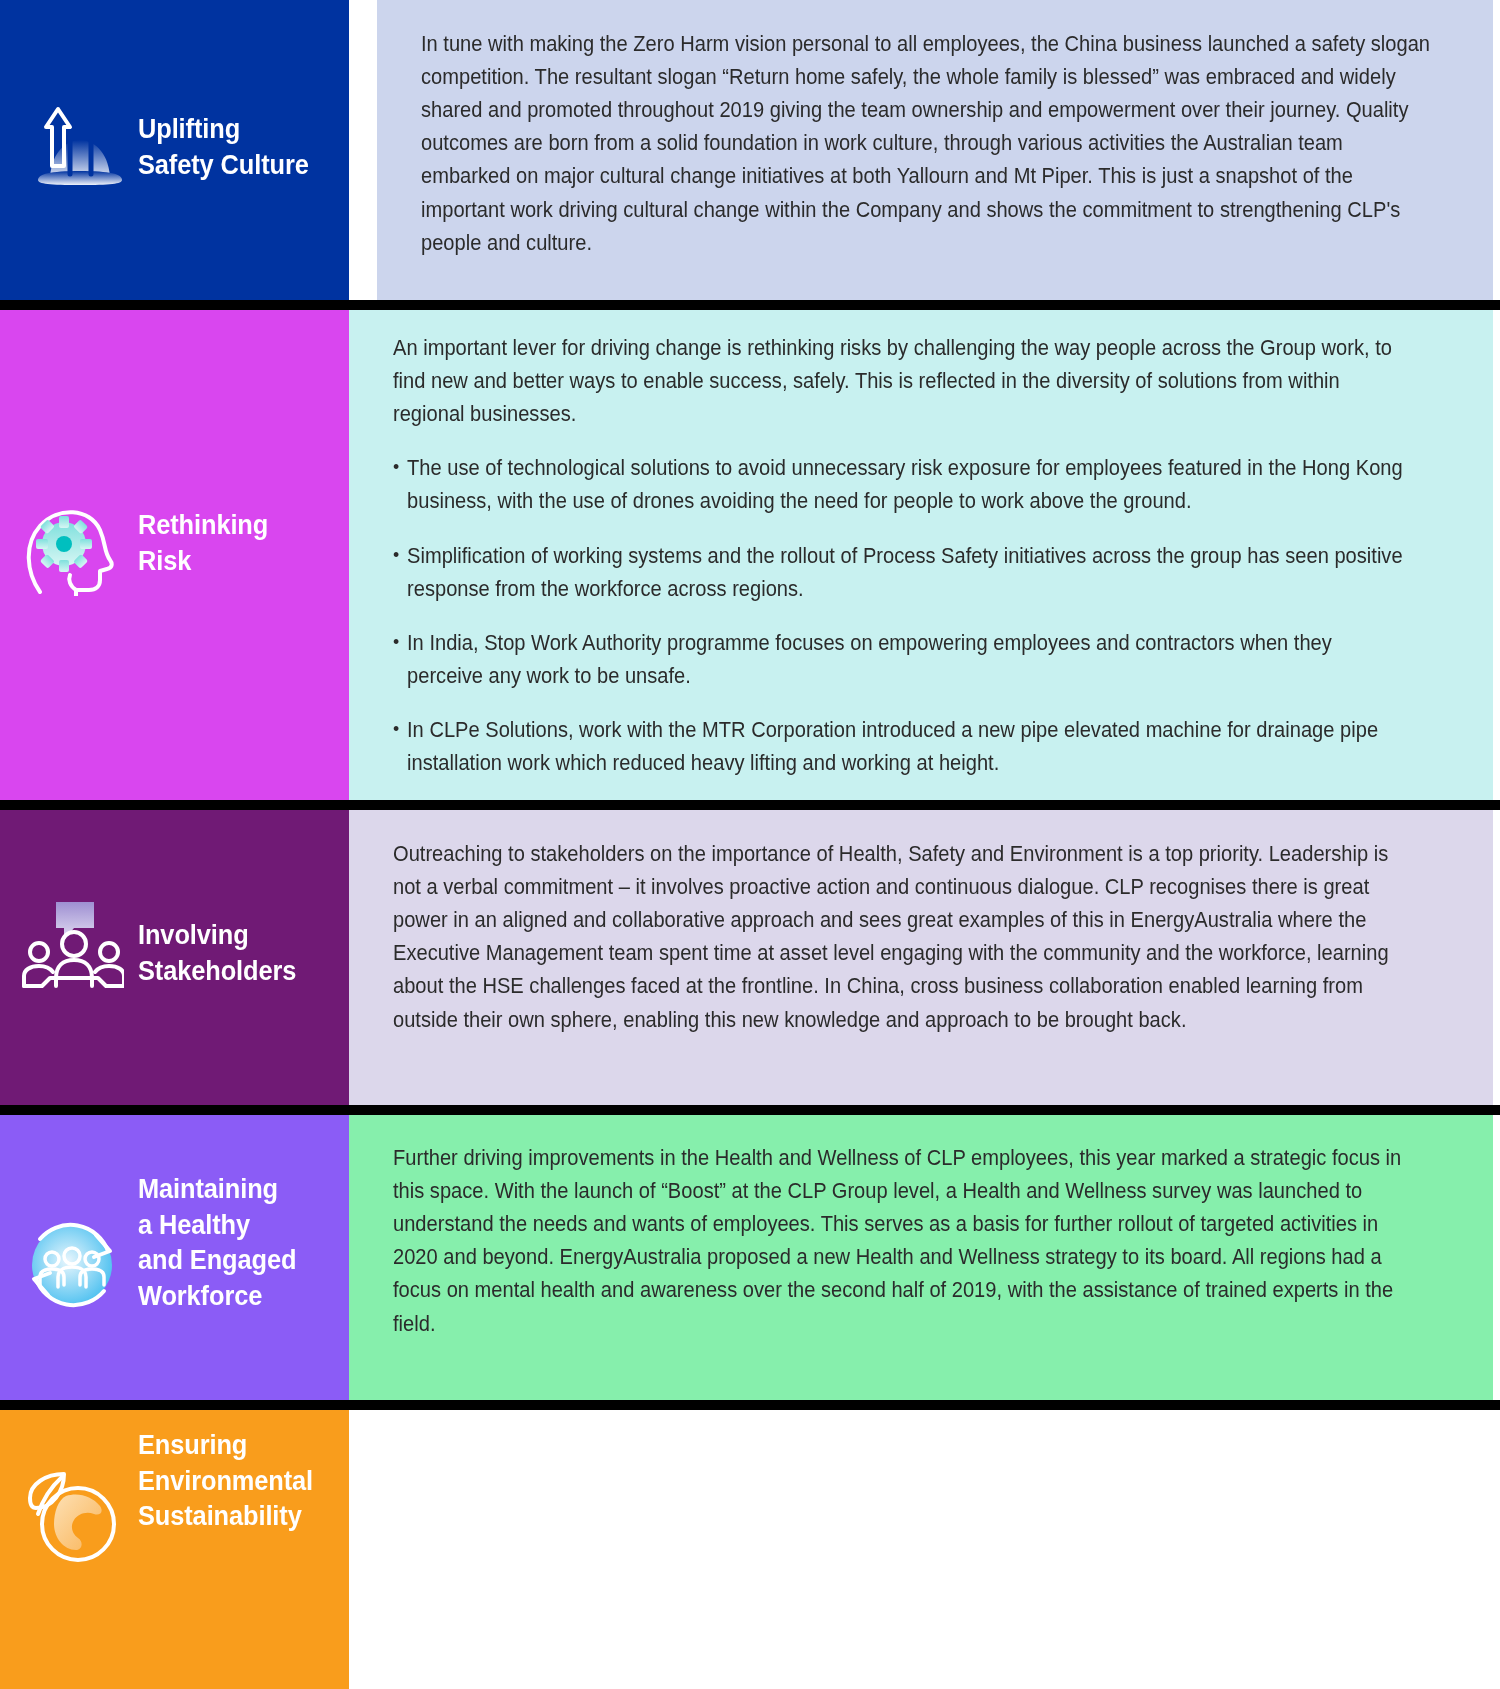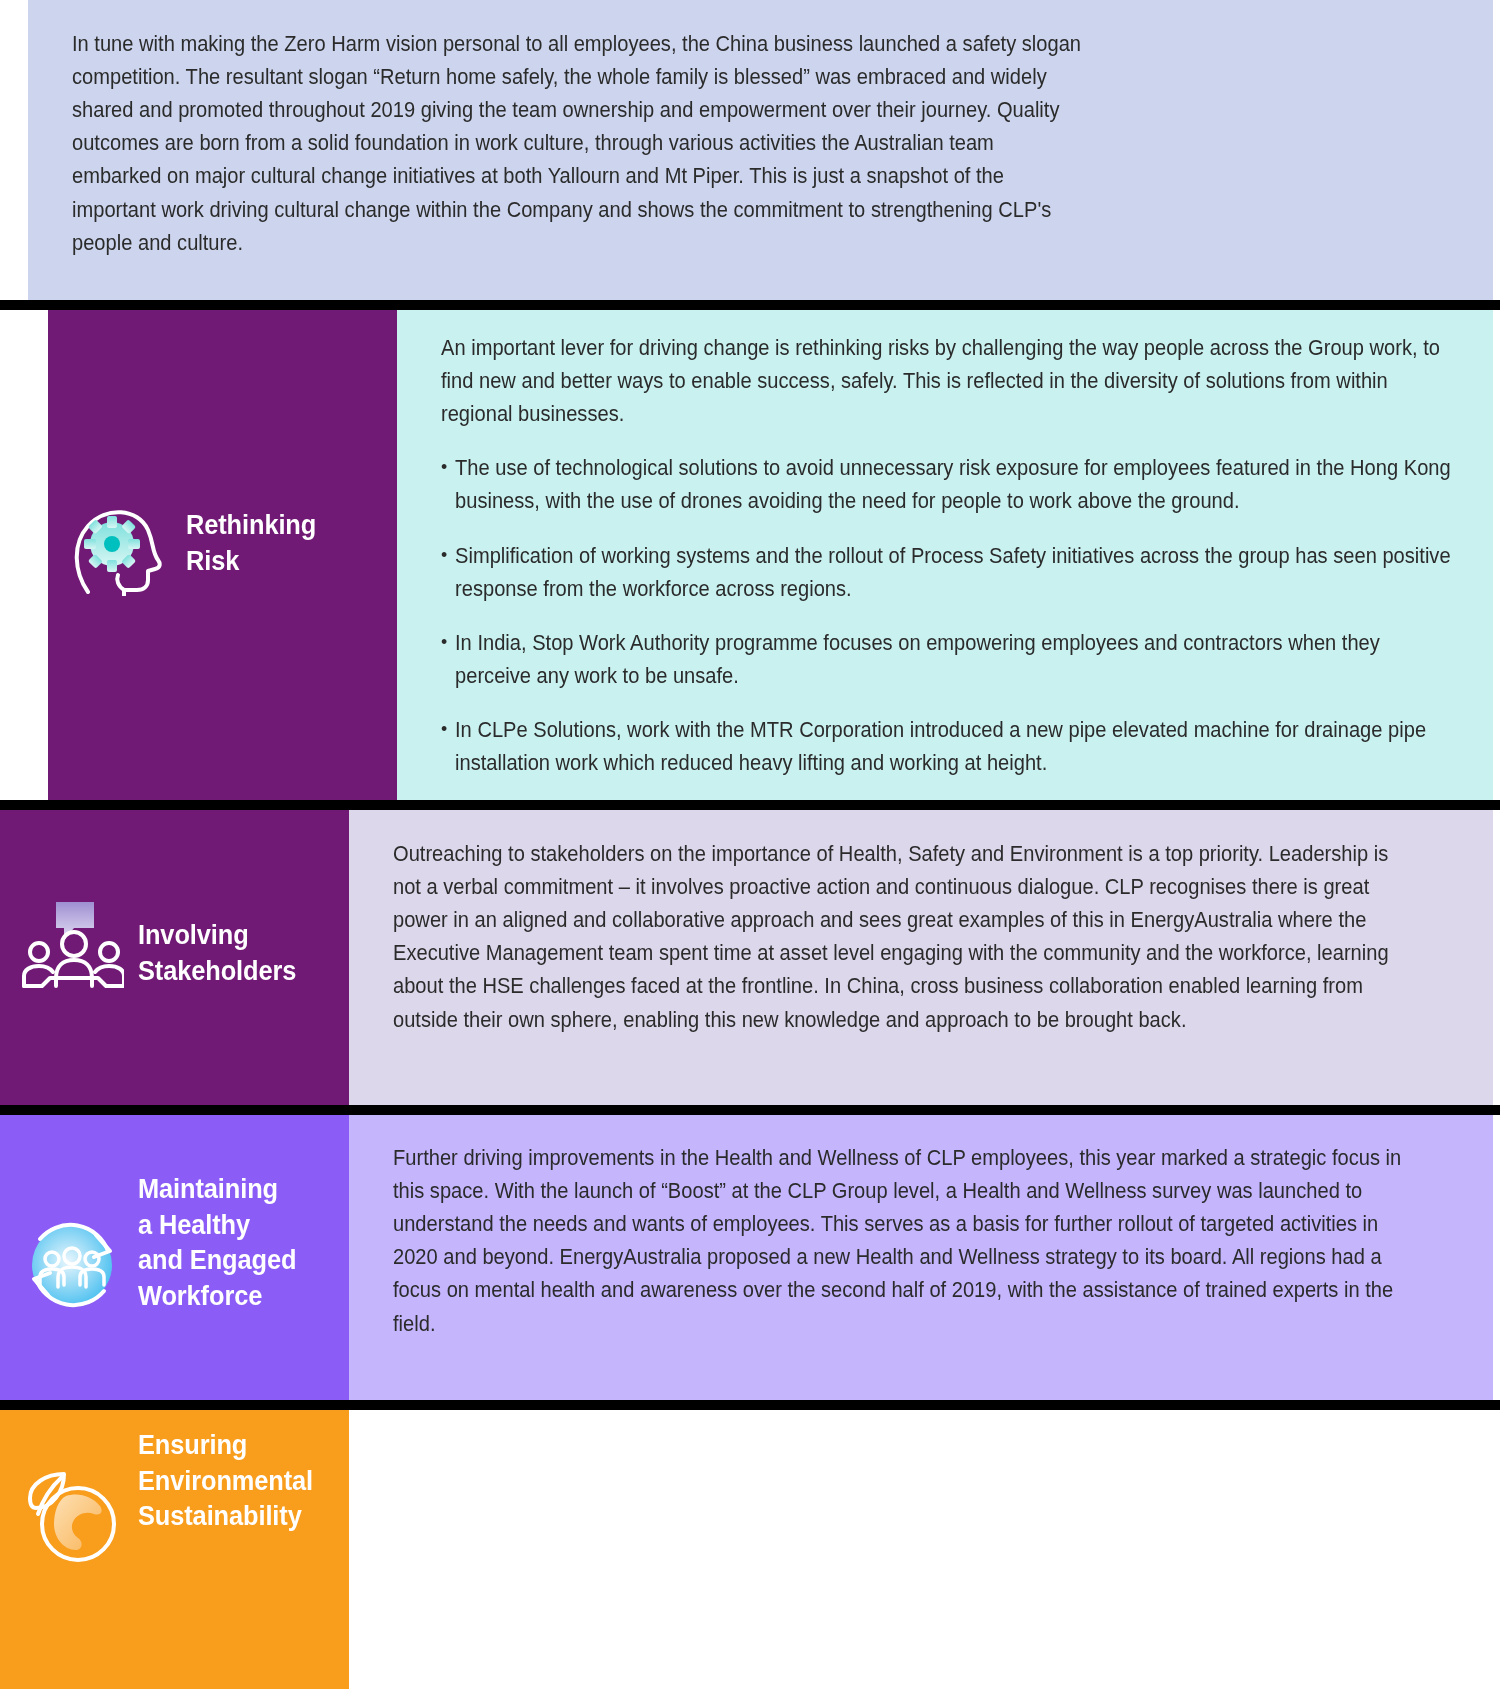--- a/index.html
+++ b/index.html
@@ -109,26 +109,26 @@
   #sec-2 { top: 310px; height: 490px; }
   #div-2 { top: 800px; }
   #sec-3 { top: 810px; height: 295px; }
   #div-3 { top: 1105px; }
   #sec-4 { top: 1115px; height: 285px; }
   #div-4 { top: 1400px; }
   #sec-5 { top: 1410px; height: 279px; }
 
   #sec-1 .left-col  { background: #0033a0; }
   #sec-1 .right-col { background: #ccd5ed; margin-left: 28px; }
-  #sec-2 .left-col  { background: #701a75; margin-left: 48px; }
+  #sec-2 .left-col  { background: #d946ef; }
   #sec-2 .right-col { background: #c8f1f0; text-decoration: underline; }
   #sec-3 .left-col  { background: #701a75; }
   #sec-3 .right-col { background: #dcd7eb; }
   #sec-4 .left-col  { background: #8b5cf6; }
-  #sec-4 .right-col { background: #c4b5fd; }
+  #sec-4 .right-col { background: #86efac; }
   #sec-5 .left-col  { background: #f99d1c; }
   #sec-5 .right-col { background: #fde9d2; }
 
   #sec-1 .icon-wrap  { top: 104px; }
   #sec-1 .left-title { top: 112px; }
   #sec-1 .body-text  { top: 28px; }
 
   #sec-2 .icon-wrap  { top: 190px; }
   #sec-2 .left-title { top: 198px; }
   #sec-2 .body-text  { top: 22px; }
@@ -144,20 +144,41 @@
   #sec-5 .icon-wrap  { top: 60px; }
   #sec-5 .left-title { top: 18px; }
   #sec-5 .body-text  { top: 60px; }
 </style>
 </head>
 <body>
 
 <div id="board">
 
   <div class="section" id="sec-1">
+    <div class="left-col">
+      <div class="icon-wrap">
+        <svg width="104" height="82" viewBox="0 0 104 82" aria-hidden="true">
+          <defs>
+            <linearGradient id="g1" x1="0" y1="0" x2="0" y2="1">
+              <stop offset="0%" stop-color="#0033a0"></stop>
+              <stop offset="100%" stop-color="#eef2fb"></stop>
+            </linearGradient>
+          </defs>
+          <path d="M30 76 C30 52 44 36 60 36 C76 36 90 52 90 76 Z" fill="url(#g1)"></path>
+          <path d="M18 76 C18 70 30 67 60 67 C90 67 102 70 102 76 C102 80 90 81 60 81 C30 81 18 80 18 76 Z" fill="url(#g1)"></path>
+          <path d="M50 38 L50 70" stroke="#0033a0" stroke-width="5" fill="none" stroke-linecap="round"></path>
+          <path d="M71 38 L71 70" stroke="#0033a0" stroke-width="5" fill="none" stroke-linecap="round"></path>
+          <path d="M26 23 L38 5 L50 23 L44 23 L44 62 L32 62 L32 23 Z" fill="none" stroke="#ffffff" stroke-width="4" stroke-linejoin="round"></path>
+        </svg>
+      </div>
+      <div class="left-title">
+        <span>Uplifting</span><br>
+        <span>Safety Culture</span>
+      </div>
+    </div>
     <div class="right-col">
       <div class="body-text">
         <p>In tune with making the Zero Harm vision personal to all employees, the China business launched a safety slogan competition. The resultant slogan “Return home safely, the whole family is blessed” was embraced and widely shared and promoted throughout 2019 giving the team ownership and empowerment over their journey. Quality outcomes are born from a solid foundation in work culture, through various activities the Australian team embarked on major cultural change initiatives at both Yallourn and Mt Piper. This is just a snapshot of the important work driving cultural change within the Company and shows the commitment to strengthening CLP's people and culture.</p>
       </div>
     </div>
   </div>
   <div class="divider" id="div-1"></div>
 
   <div class="section" id="sec-2">
     <div class="left-col">

